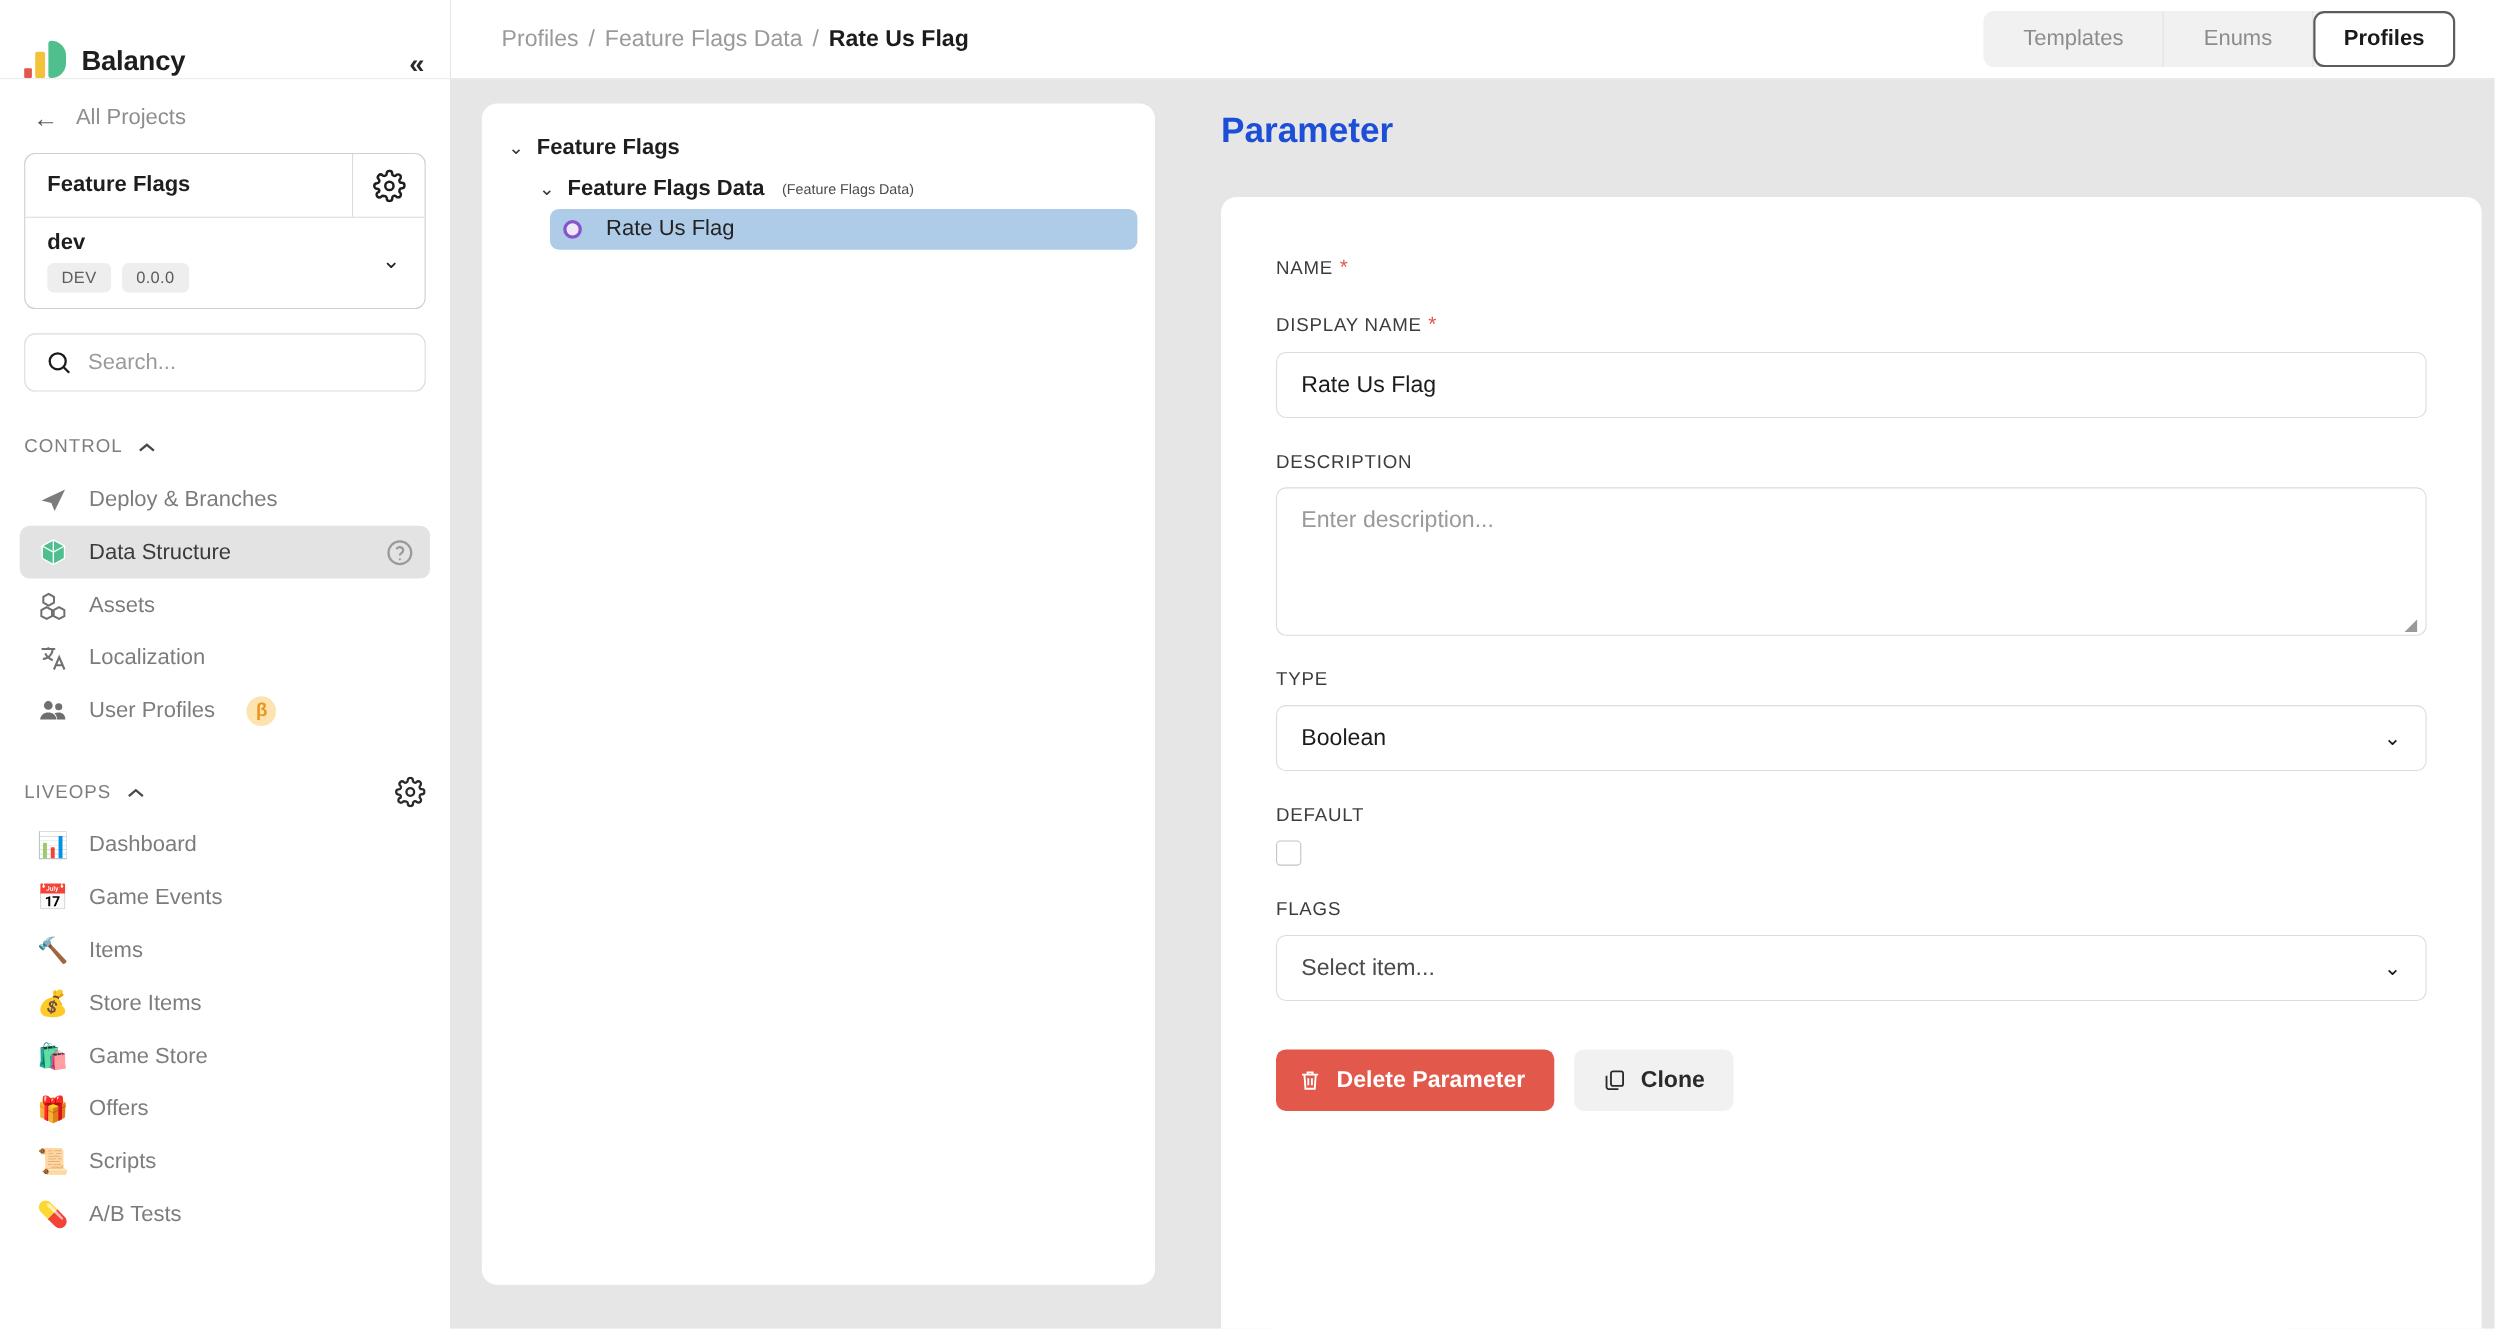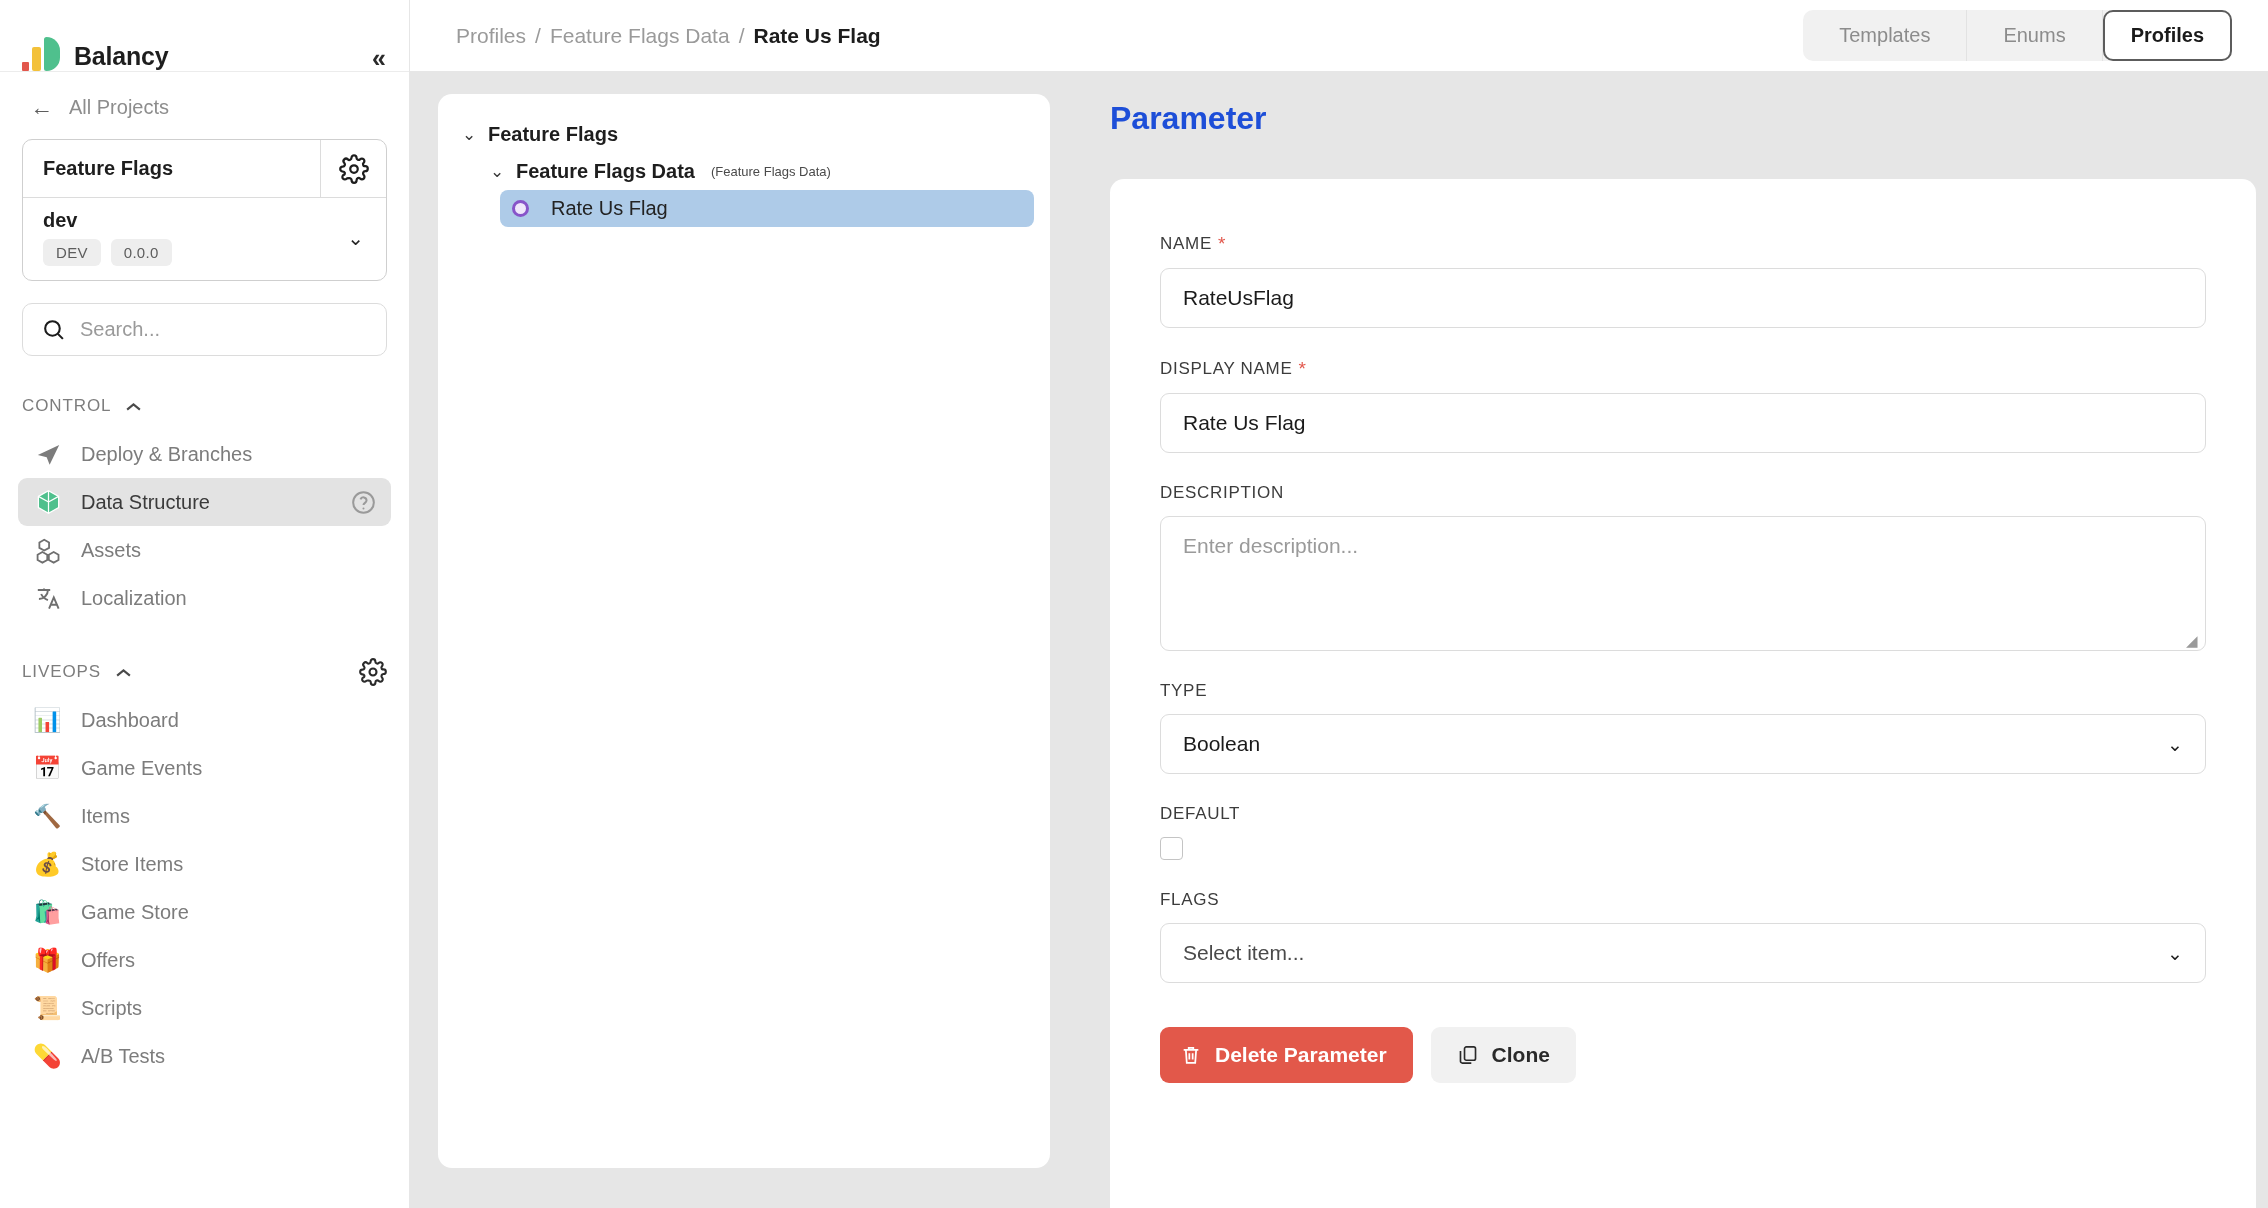--- a/index.html
+++ b/index.html
@@ -335,20 +335,32 @@
       <div class="nav-item">
         <span class="nav-ico">
           <svg width="27" height="27" viewBox="0 0 24 24" fill="none" stroke="#6f6f6f" stroke-width="1.7">
             <path d="M2.5 4.5h11M8 3v1.5M11.5 4.5c0 4-3.5 8-8 8M5.5 8c1 2.5 3.5 4.5 6 5.5"></path>
             <path d="M12.5 21l4.2-10 4.3 10M14 17.6h5.6"></path>
           </svg>
         </span>
         <span class="nav-label">Localization</span>
       </div>
 
+      <div class="nav-item">
+        <span class="nav-ico">
+          <svg width="28" height="28" viewBox="0 0 24 24" fill="#6f6f6f">
+            <circle cx="8.5" cy="8" r="3.4"></circle>
+              <circle cx="16.6" cy="9" r="2.8"></circle>
+            <path d="M2.2 19c0-3.5 2.8-5.6 6.3-5.6s6.3 2.1 6.3 5.6z"></path>
+            <path d="M15.3 19c0-2.3-.8-4-2-5 .9-.4 2-.6 3.3-.6 3 0 5.2 1.8 5.2 5.6z"></path>
+          </svg>
+        </span>
+        <span class="nav-label">User Profiles</span>
+        <span class="beta-badge">β</span>
+      </div>
     </div>
 
     <div class="section-head">
       <span class="section-title">LIVEOPS</span>
       <svg width="17" height="11" viewBox="0 0 16 10" fill="none" stroke="#4a4a4a" stroke-width="2">
           <path d="M2 8l6-5 6 5"></path>
         </svg>
       <span class="spacer"></span>
       <span class="section-gear">
         <svg width="28" height="28" viewBox="0 0 24 24" fill="none" stroke="#2a2a2a" stroke-width="1.8">
@@ -433,21 +445,20 @@
 
       <div class="param-wrap">
         <h1 class="param-title">Parameter</h1>
         <div class="param-card">
 
           <div class="field">
             <div class="field-label">
               <span>NAME</span>
               <span class="req">*</span>
             </div>
-            <div class="input-box">RateUsFlag</div>
           </div>
 
           <div class="field">
             <div class="field-label">
               <span>DISPLAY NAME</span>
               <span class="req">*</span>
             </div>
             <div class="input-box">Rate Us Flag</div>
           </div>
 

